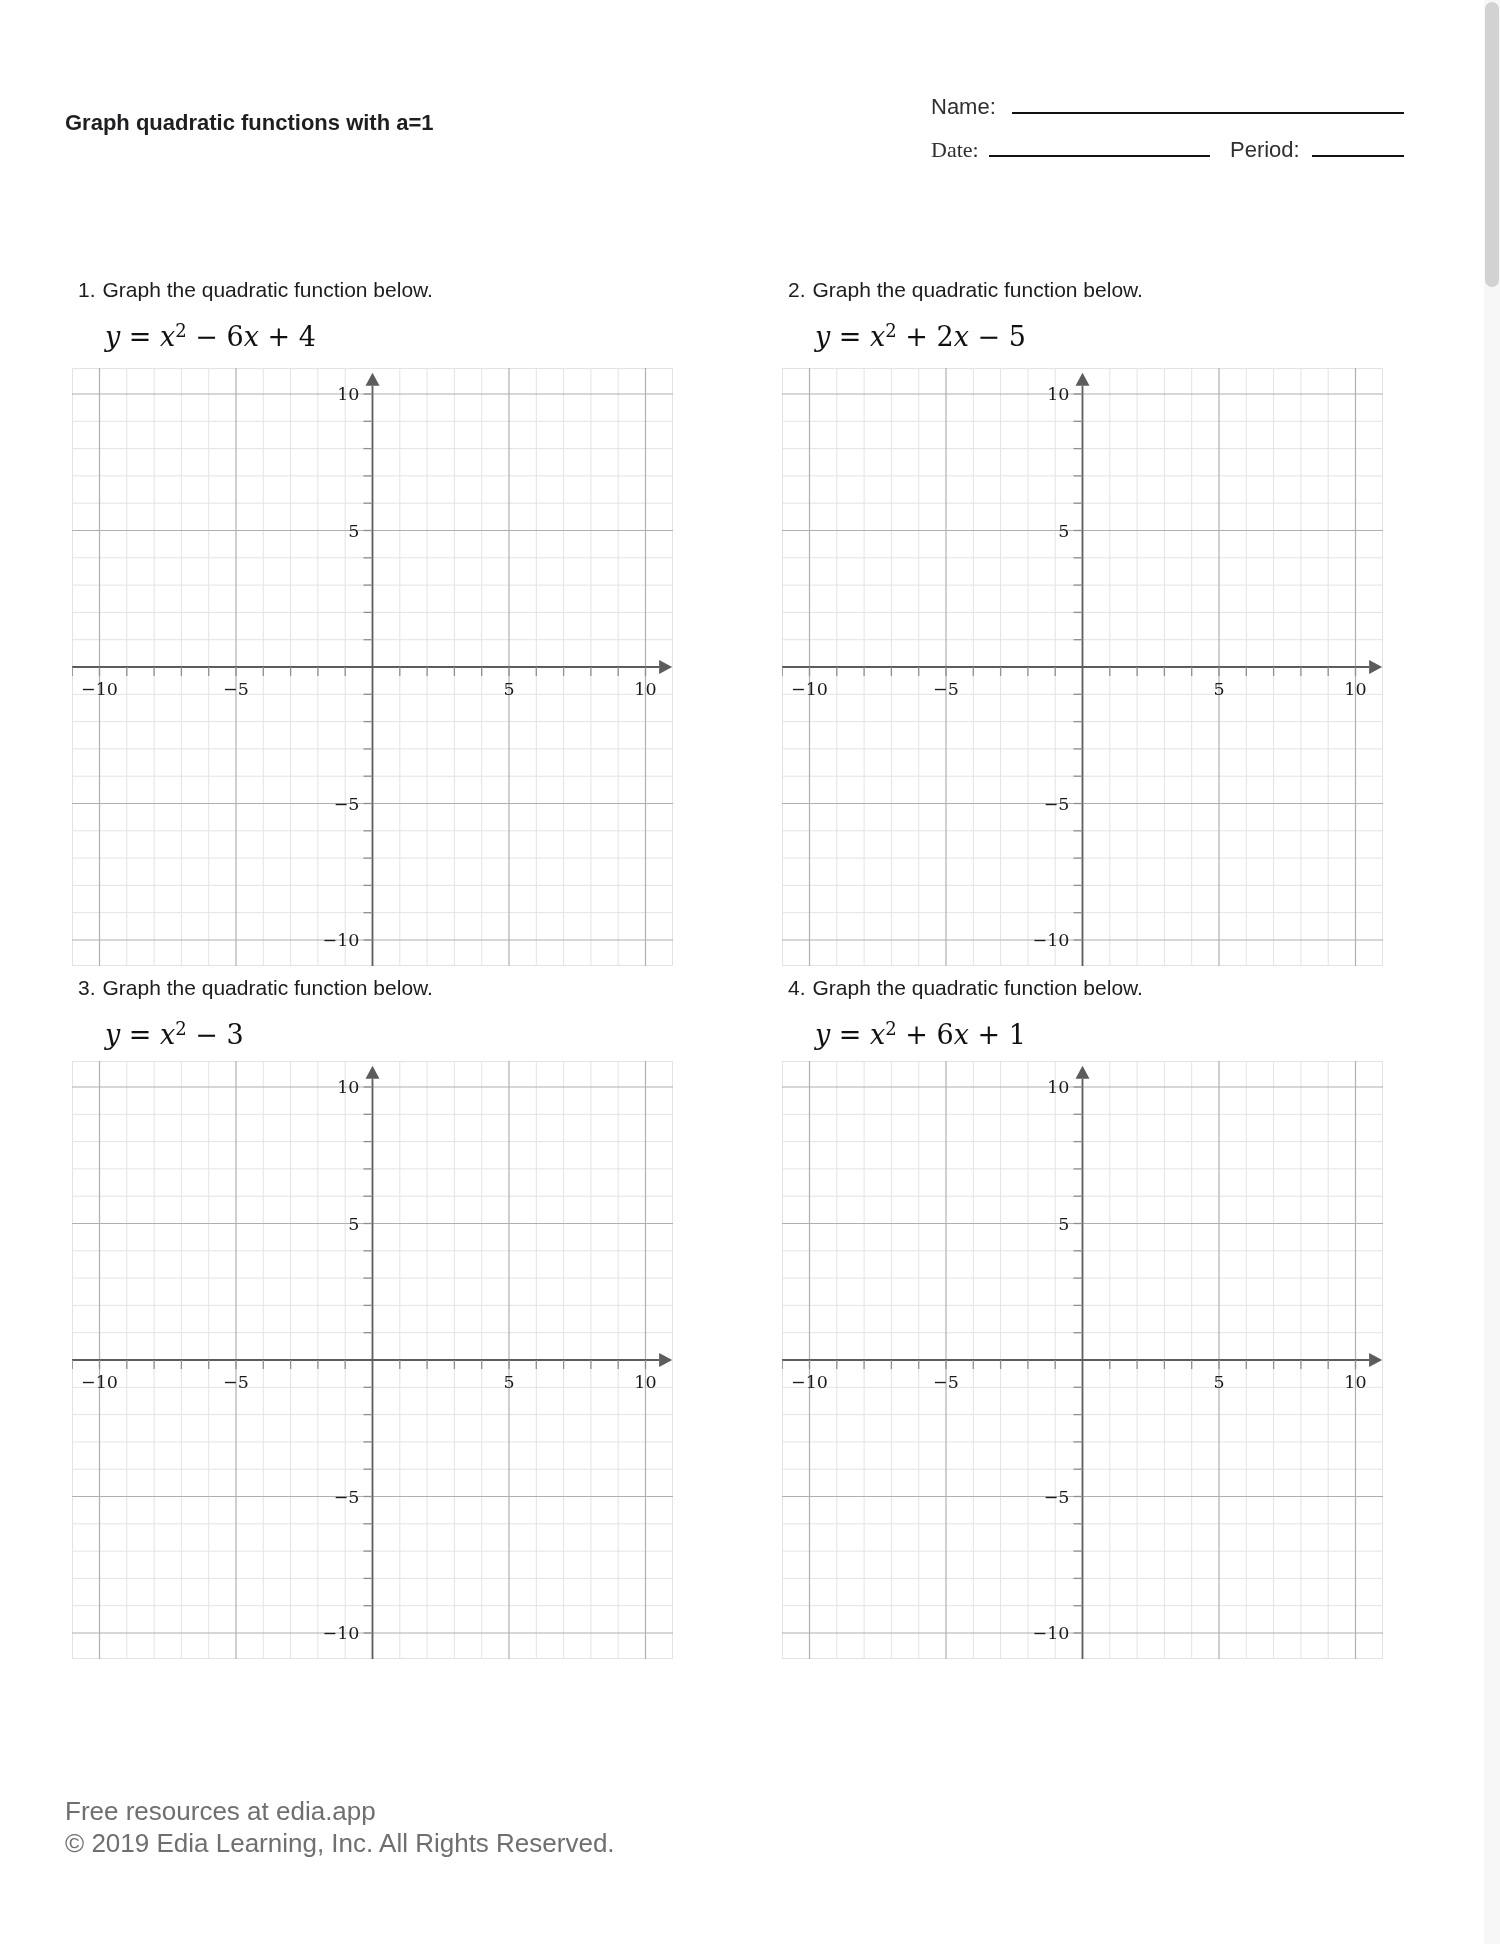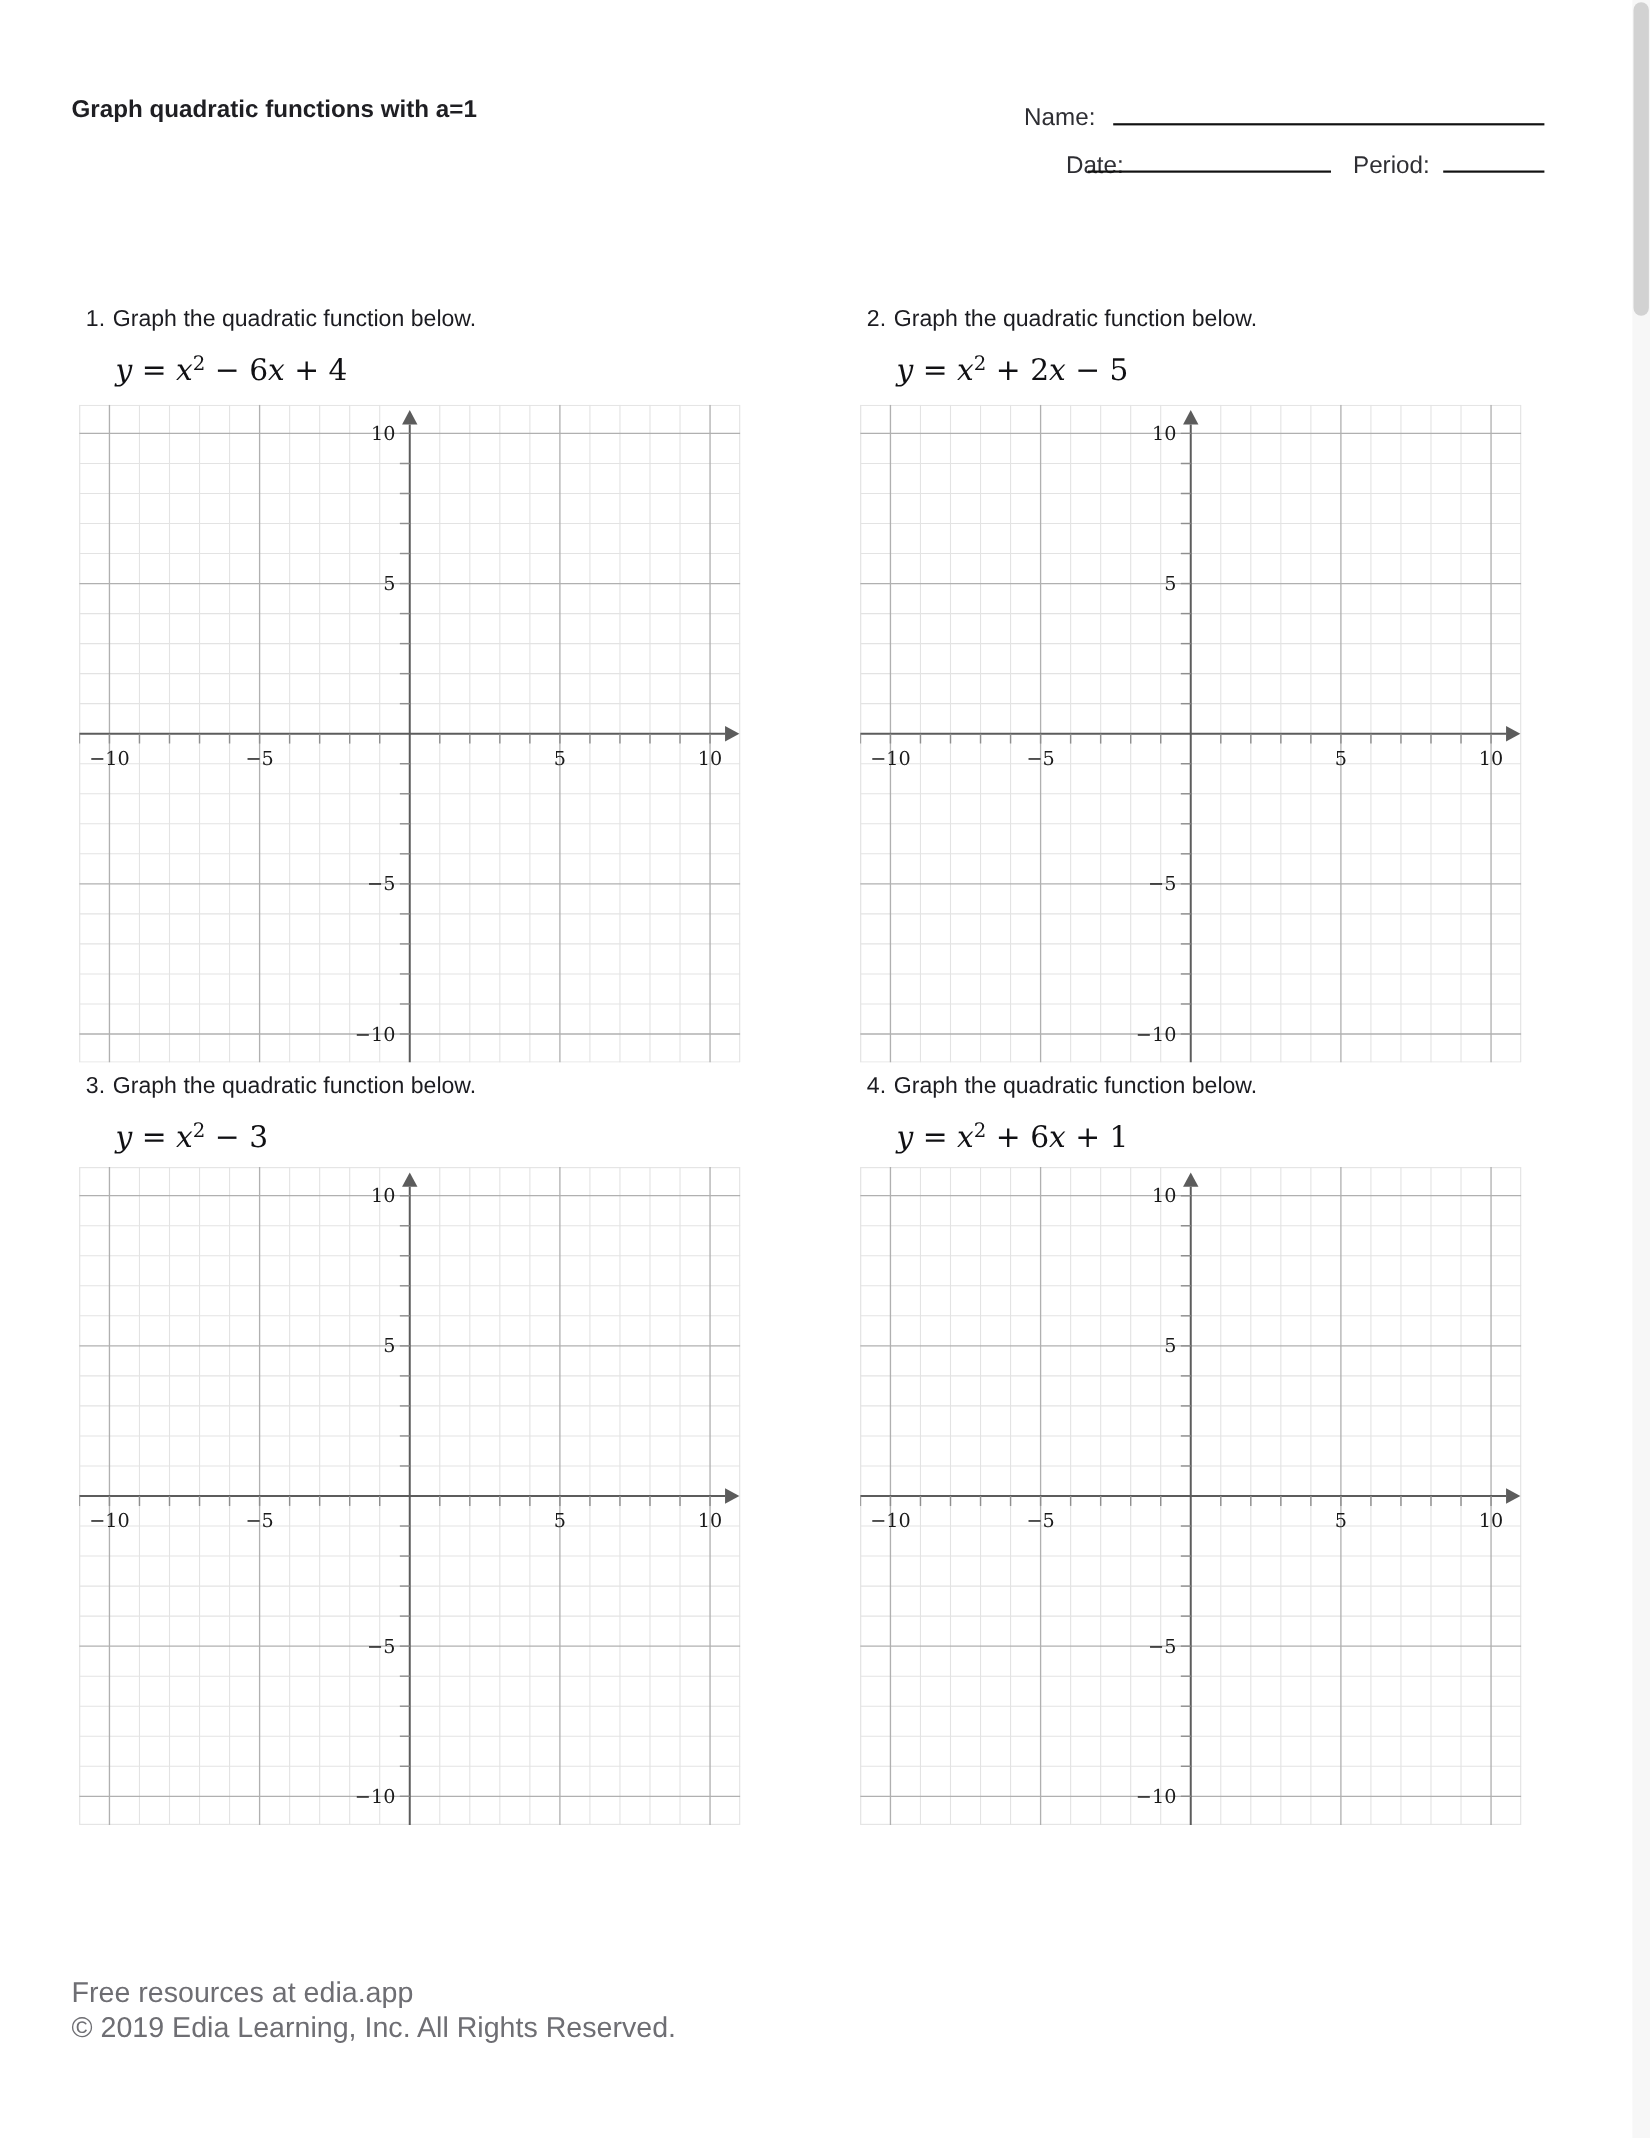--- a/index.html
+++ b/index.html
@@ -3,21 +3,21 @@
 <meta charset="utf-8">
 <style>
   html,body{margin:0;padding:0;background:#ffffff;}
   body{
     width:1500px;height:1944px;position:relative;overflow:hidden;
     font-family:"Liberation Sans",sans-serif;color:#1c1c21;
   }
   .abs{position:absolute;}
 
   
-  .title-line{font-size:22px;font-weight:700;color:#1f1f23;line-height:34px;}
+  .title-line{font-size:22px;font-weight:700;color:#1f1f23;line-height:34px;margin-top:24px;}
   .field-label{font-size:22px;color:#2e2e33;}
   .field-line{border-top:2px solid #121212;height:0;}
 
   
   .prob-heading{font-size:21px;color:#1c1c21;white-space:nowrap;}
   .prob-heading .num{margin-right:7px;}
   .equation{
     font-family:"DejaVu Serif","Liberation Serif",serif;
     font-size:27px;color:#101013;white-space:nowrap;
   }
@@ -43,21 +43,21 @@
 </head>
 <body>
 
 <div class="abs" style="left:65px;top:82px;">
   <div class="title-line">Graph quadratic functions with a=1</div>
 </div>
 
 <div class="abs field-label" style="left:931px;top:94px;">Name:</div>
 <div class="abs field-line" style="left:1012px;top:112px;width:392px;"></div>
 
-<div class="abs field-label" style="left:969px;top:137px;">Date:</div>
+<div class="abs field-label" style="left:931px;top:137px;font-family:Liberation Serif, serif;">Date:</div>
 <div class="abs field-line" style="left:989px;top:155px;width:221px;"></div>
 
 <div class="abs field-label" style="left:1230px;top:137px;">Period:</div>
 <div class="abs field-line" style="left:1312px;top:155px;width:92px;"></div>
 
 <div class="abs prob-heading" style="left:78px;top:278px;">
   <span class="num">1.</span><span>Graph the quadratic function below.</span>
 </div>
 <div class="abs equation" style="left:105px;top:320px;"><span class="eq-v">y</span><span class="eq-n"> = </span><span class="eq-v">x</span><span class="eq-s">2</span><span class="eq-n"> − 6</span><span class="eq-v">x</span><span class="eq-n"> + 4</span></div>
 <div class="abs grid-box" style="left:72px;top:368px;">

